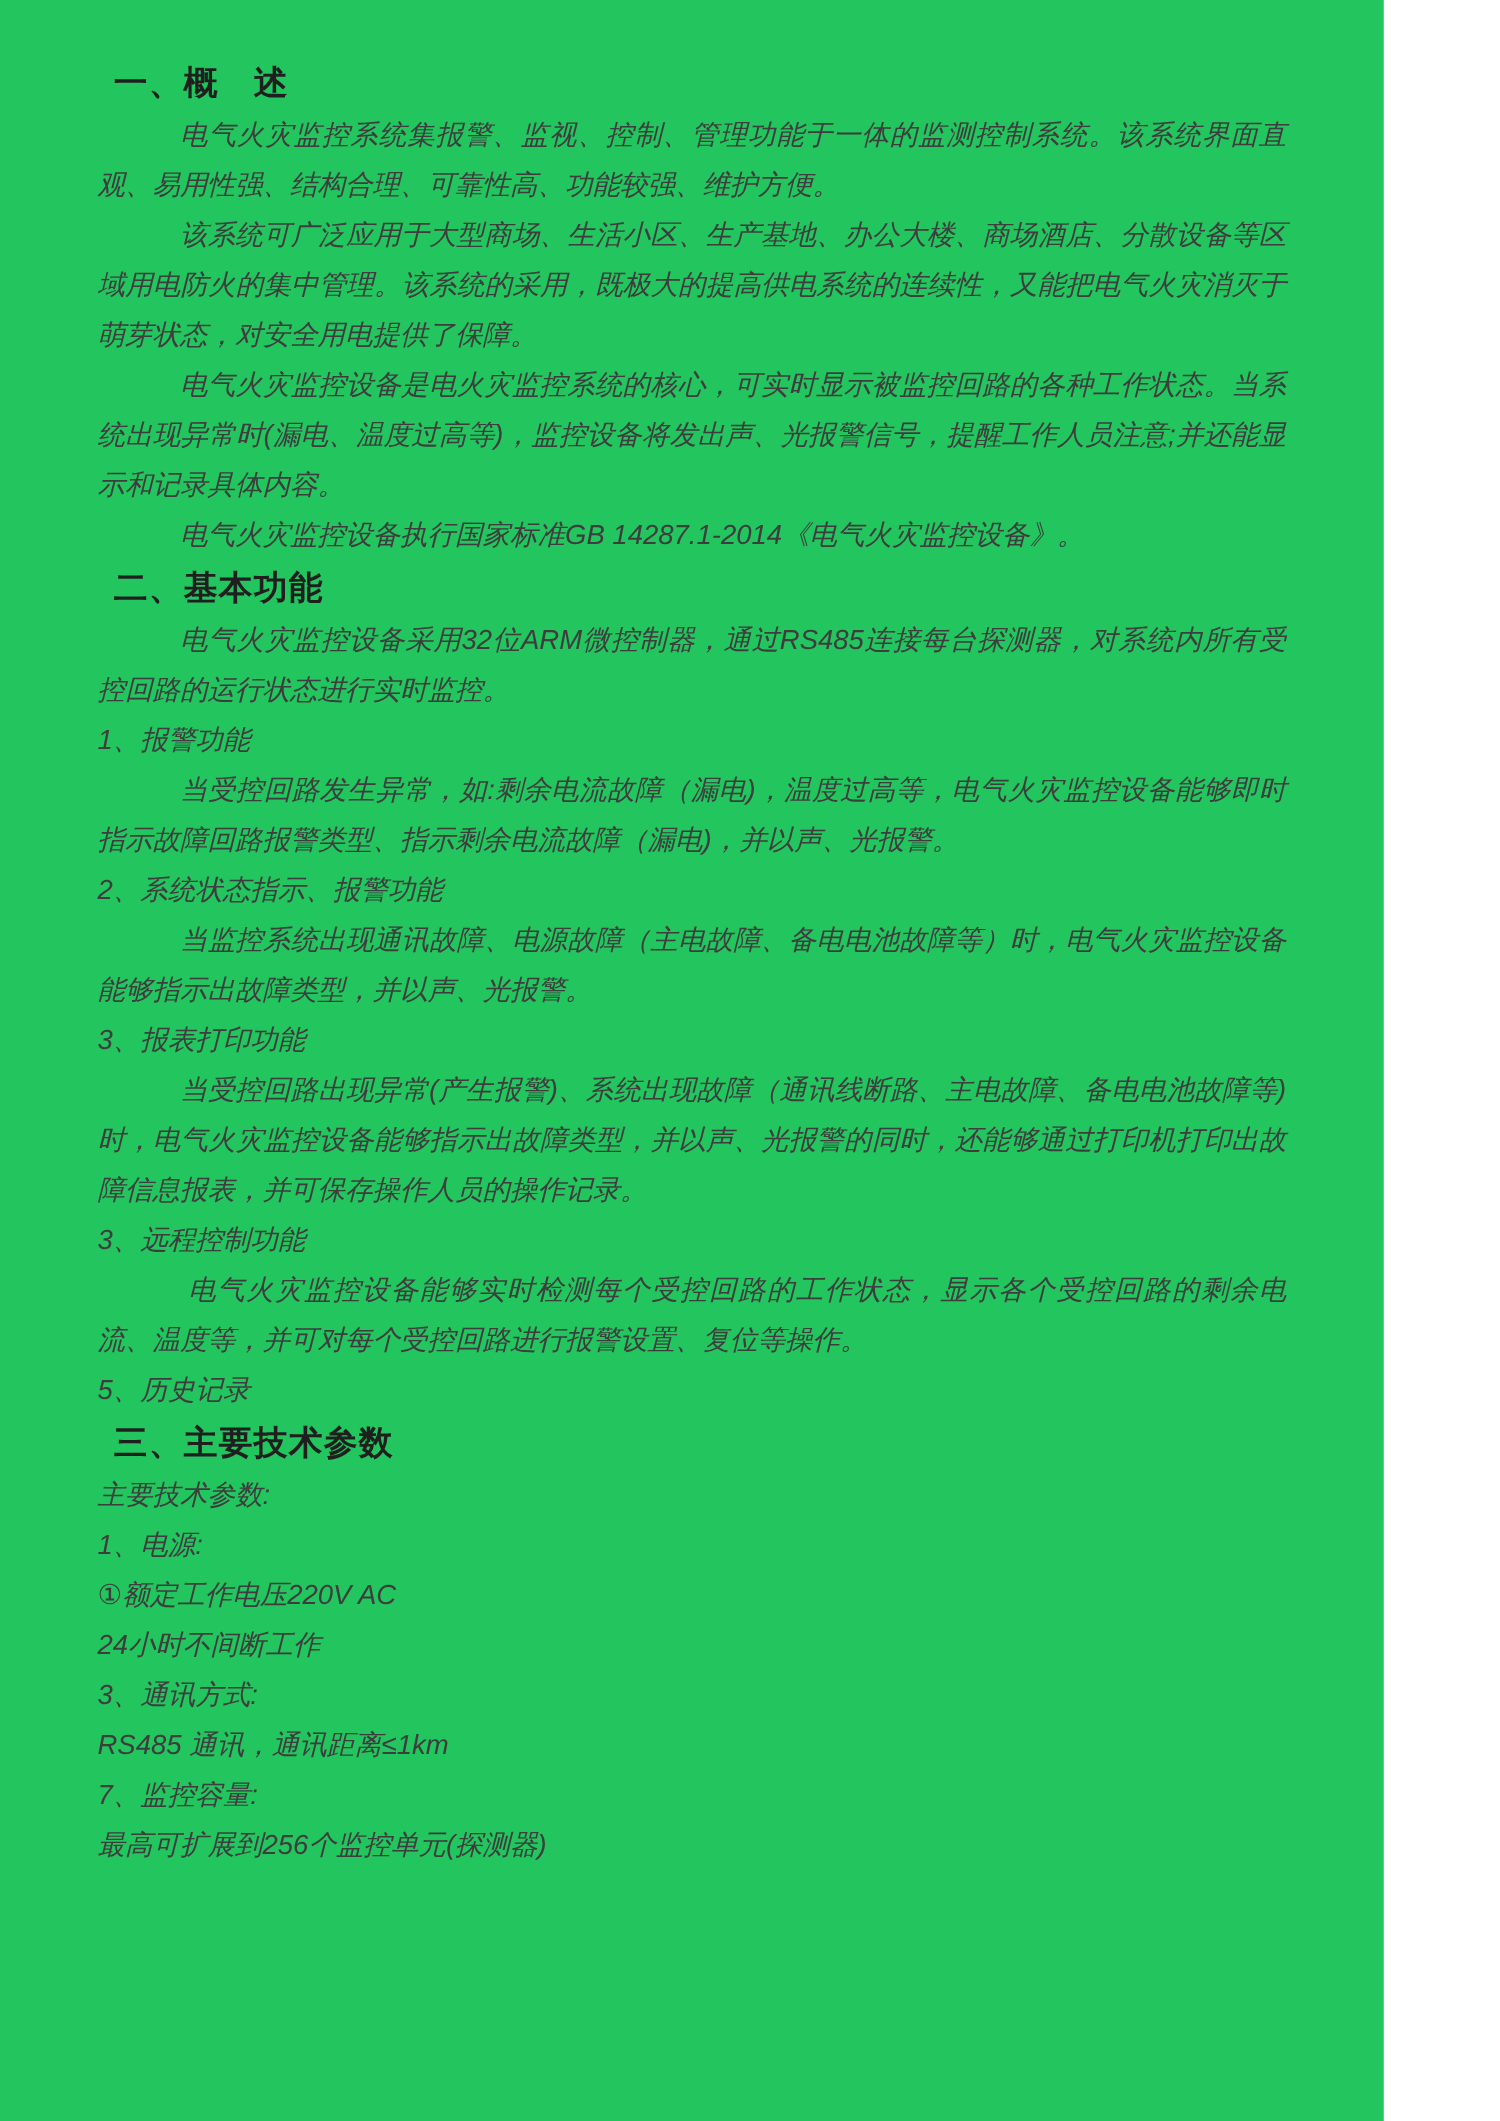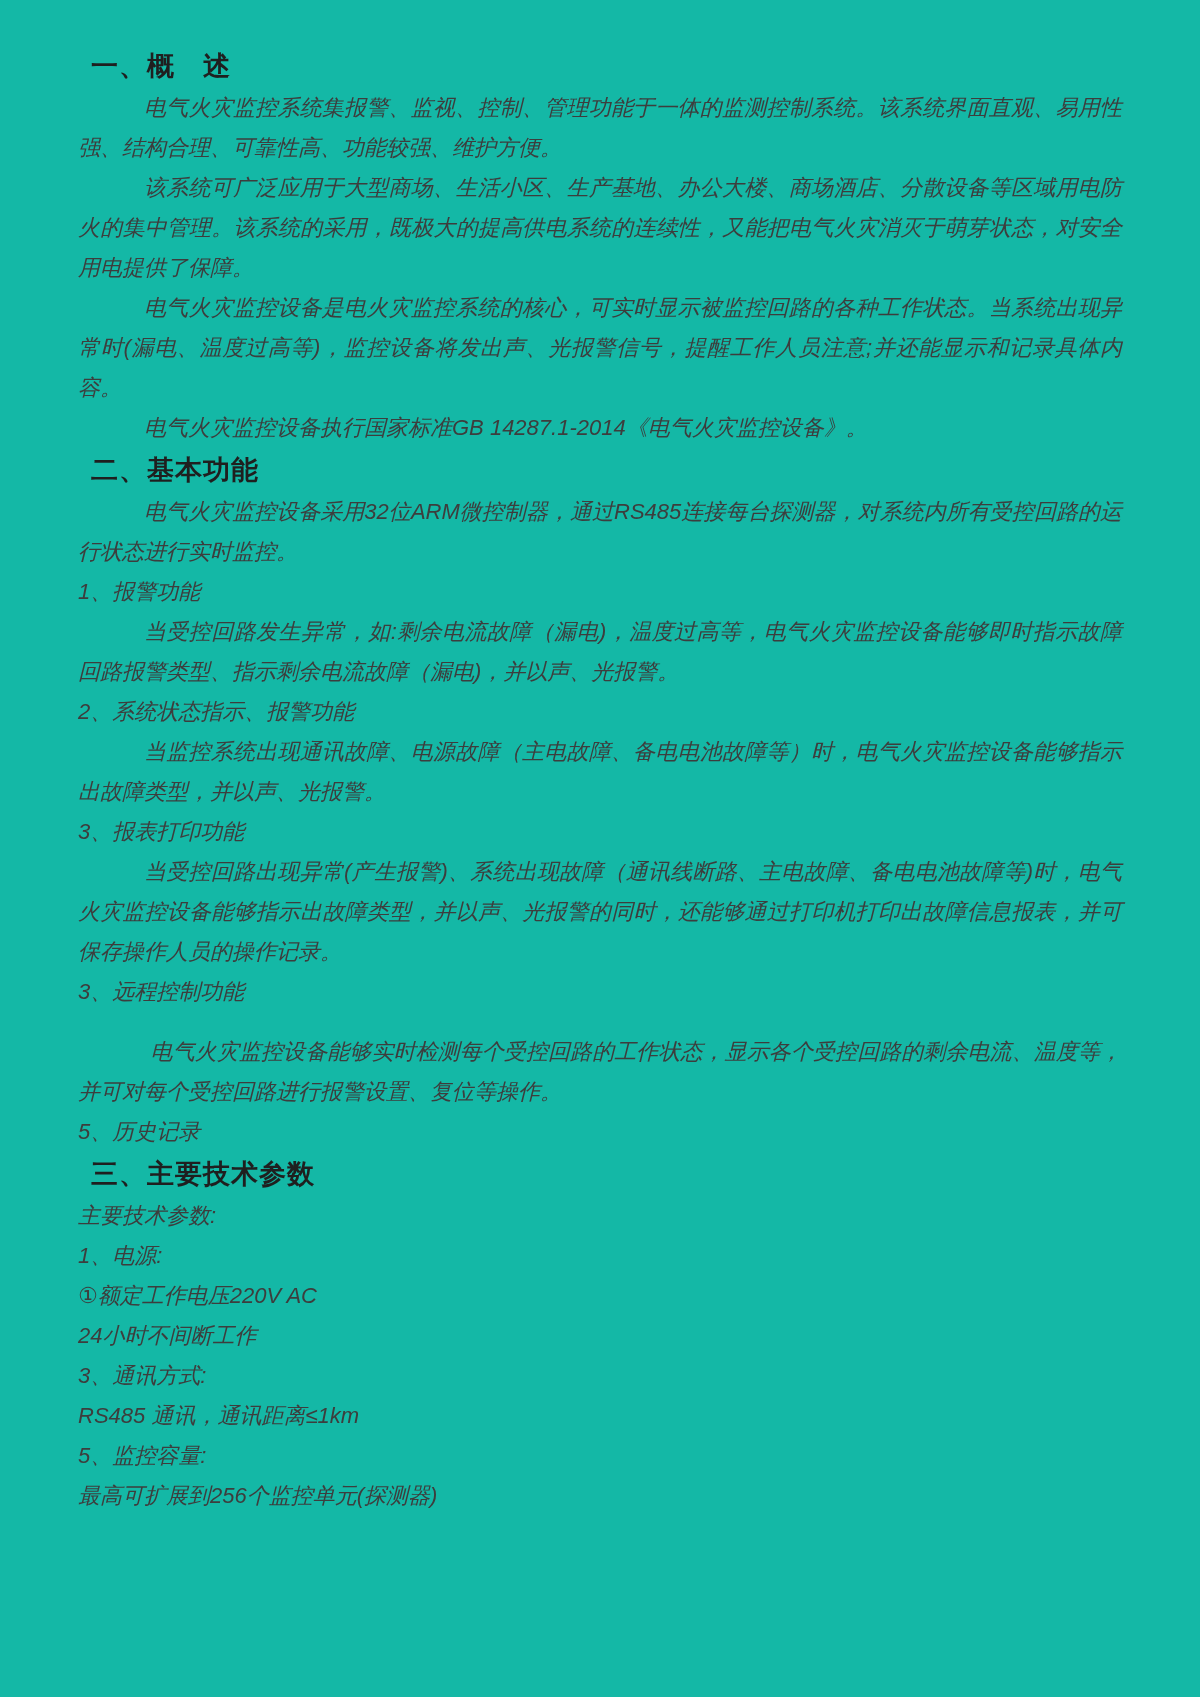--- a/index.html
+++ b/index.html
@@ -7,24 +7,24 @@
     padding: 0;
     background: #ffffff;
   }
   body {
     width: 1200px;
     height: 1697px;
     overflow: hidden;
   }
   .doc {
     box-sizing: border-box;
-    width: 1200px;
+    width: 1107px;
     min-height: 1697px;
     padding: 44px 78px 38px 78px;
-    background: #14b8a6;
+    background: #22c55e;
     font-family: "Liberation Sans", "DejaVu Sans", sans-serif;
     color: #3d3d3d;
     font-size: 22px;
     line-height: 40px;
     text-align: justify;
   }
   .section-heading {
     font-size: 27px;
     line-height: 44px;
     font-weight: bold;
@@ -35,21 +35,20 @@
   }
   p.para {
     margin: 0;
     font-style: italic;
   }
   p.ind {
     text-indent: 3em;
   }
   p.ind-lg {
     text-indent: 3.3em;
-    margin-top: 20px;
   }
 </style>
 </head>
 <body>
 
 <main class="doc">
 
   <section>
     <h2 class="section-heading">一、概　述</h2>
     <p class="para ind">电气火灾监控系统集报警、监视、控制、管理功能于一体的监测控制系统。该系统界面直观、易用性强、结构合理、可靠性高、功能较强、维护方便。</p>
@@ -73,17 +72,17 @@
   </section>
 
   <section>
     <h2 class="section-heading">三、主要技术参数</h2>
     <p class="para">主要技术参数:</p>
     <p class="para">1、电源:</p>
     <p class="para">①额定工作电压220V AC</p>
     <p class="para">24小时不间断工作</p>
     <p class="para">3、通讯方式:</p>
     <p class="para">RS485 通讯，通讯距离≤1km</p>
-    <p class="para">5、监控容量:</p>
+    <p class="para">7、监控容量:</p>
     <p class="para">最高可扩展到256个监控单元(探测器)</p>
   </section>
 
 </main>
 
 </body></html>

